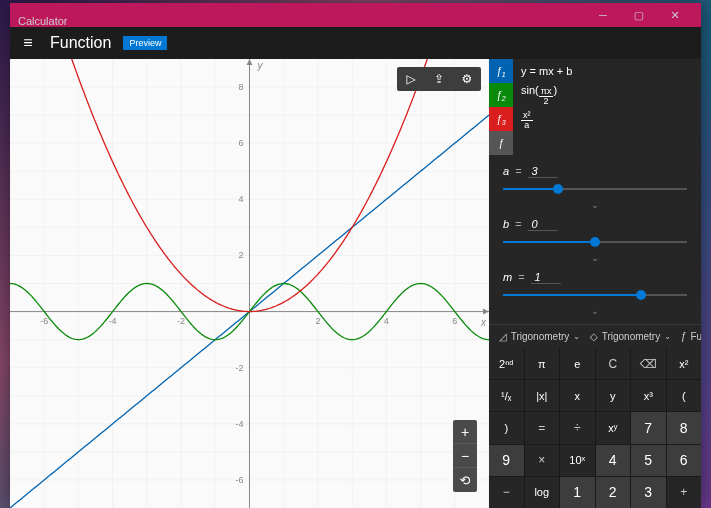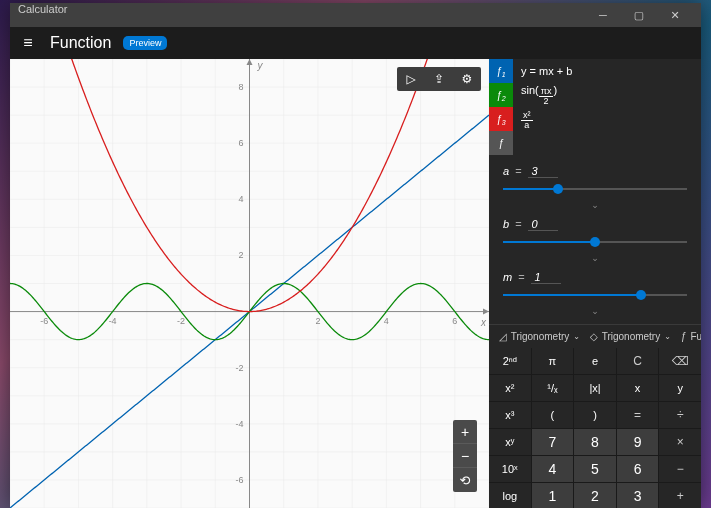--- a/index.html
+++ b/index.html
@@ -1,25 +1,25 @@
 <!DOCTYPE html>
 <html><head>
 <meta charset="utf-8">
 <style>
 *{margin:0;padding:0;box-sizing:border-box;font-family:"Segoe UI",Arial,sans-serif}
 body{width:711px;height:508px;background:linear-gradient(135deg,#2d1b4e 0%,#8b4a6b 30%,#1a5c7e 60%,#6b3a8e 100%);overflow:hidden;position:relative}
 .window{position:absolute;top:3px;left:10px;right:10px;bottom:0;background:#1c1c1c;display:flex;flex-direction:column;box-shadow:0 0 20px rgba(0,0,0,0.5)}
-.titlebar{height:24px;background:#404040;display:flex;align-items:flex-start;padding:0 8px;color:#ccc;font-size:11px}
+.titlebar{height:24px;background:#be185d;display:flex;align-items:flex-end;padding:0 8px;color:#ccc;font-size:11px}
 .titlebar-title{flex:1}
 .title-controls{display:flex;gap:0}
 .title-btn{width:36px;height:24px;display:flex;align-items:center;justify-content:center;color:#ccc;font-size:11px}
 .header{height:32px;background:#1c1c1c;display:flex;align-items:center;padding:0 8px;gap:12px}
 .hamburger{color:#fff;font-size:16px;width:20px;text-align:center}
 .header-title{color:#fff;font-size:16px;font-weight:400}
-.preview-badge{background:#0078d4;color:#fff;font-size:9px;padding:2px 6px;border-radius:5px}
+.preview-badge{background:#0078d4;color:#fff;font-size:9px;padding:2px 6px;border-radius:0}
 .content{flex:1;display:flex;overflow:hidden}
 .graph-area{flex:1;position:relative;background:#fafafa}
 .graph-svg{width:100%;height:100%;display:block}
 .graph-toolbar{position:absolute;top:8px;right:8px;display:flex;background:#3d3d3d;border-radius:2px}
 .graph-tool{width:28px;height:24px;display:flex;align-items:center;justify-content:center;color:#fff;font-size:12px}
 .zoom-controls{position:absolute;bottom:16px;right:12px;display:flex;flex-direction:column;background:#4a4a4a;border-radius:2px}
 .zoom-btn{width:24px;height:24px;display:flex;align-items:center;justify-content:center;color:#fff;font-size:14px;border-bottom:1px solid #5a5a5a}
 .zoom-btn:last-child{border-bottom:none;font-size:13px}
 .sidebar{width:212px;background:#262626;display:flex;flex-direction:column}
 .functions{display:flex;flex-direction:column}
@@ -34,21 +34,21 @@
 .var-eq{color:#aaa;font-style:normal}
 .var-val{border-bottom:1px solid #555;min-width:30px;display:inline-block;padding:0 4px}
 .slider-wrap{position:relative;height:16px}
 .slider-track{position:absolute;top:6px;left:0;right:0;height:2px;background:#555}
 .slider-fill{position:absolute;top:6px;left:0;height:2px;background:#0078d4}
 .slider-thumb{position:absolute;top:2px;width:10px;height:10px;border-radius:50%;background:#0078d4;transform:translateX(-50%)}
 .slider-caret{text-align:center;color:#888;font-size:9px;margin-top:-2px}
 .cat-row{display:flex;padding:6px 10px;gap:10px;border-top:1px solid #3a3a3a;margin-top:4px}
 .cat-item{display:flex;align-items:center;gap:4px;color:#ccc;font-size:10px}
 .cat-caret{font-size:8px}
-.keypad{display:grid;grid-template-columns:repeat(5,1fr);gap:1px;background:#1a1a1a;flex:1}
+.keypad{display:grid;grid-template-columns:repeat(6,1fr);gap:1px;background:#1a1a1a;flex:1}
 .key{display:flex;align-items:center;justify-content:center;color:#fff;font-size:12px;background:#2a2a2a;min-height:26px}
 .key.op{background:#262626;color:#ccc}
 .key.num{background:#3d3d3d;font-size:14px}
 .key.fn{background:#262626;font-size:11px}
 .frac{display:inline-flex;flex-direction:column;align-items:center;font-size:9px;line-height:1}
 .frac .num{border-bottom:1px solid currentColor;padding:0 2px}
 .frac .den{padding:0 2px}
 </style>
 </head>
 <body>

